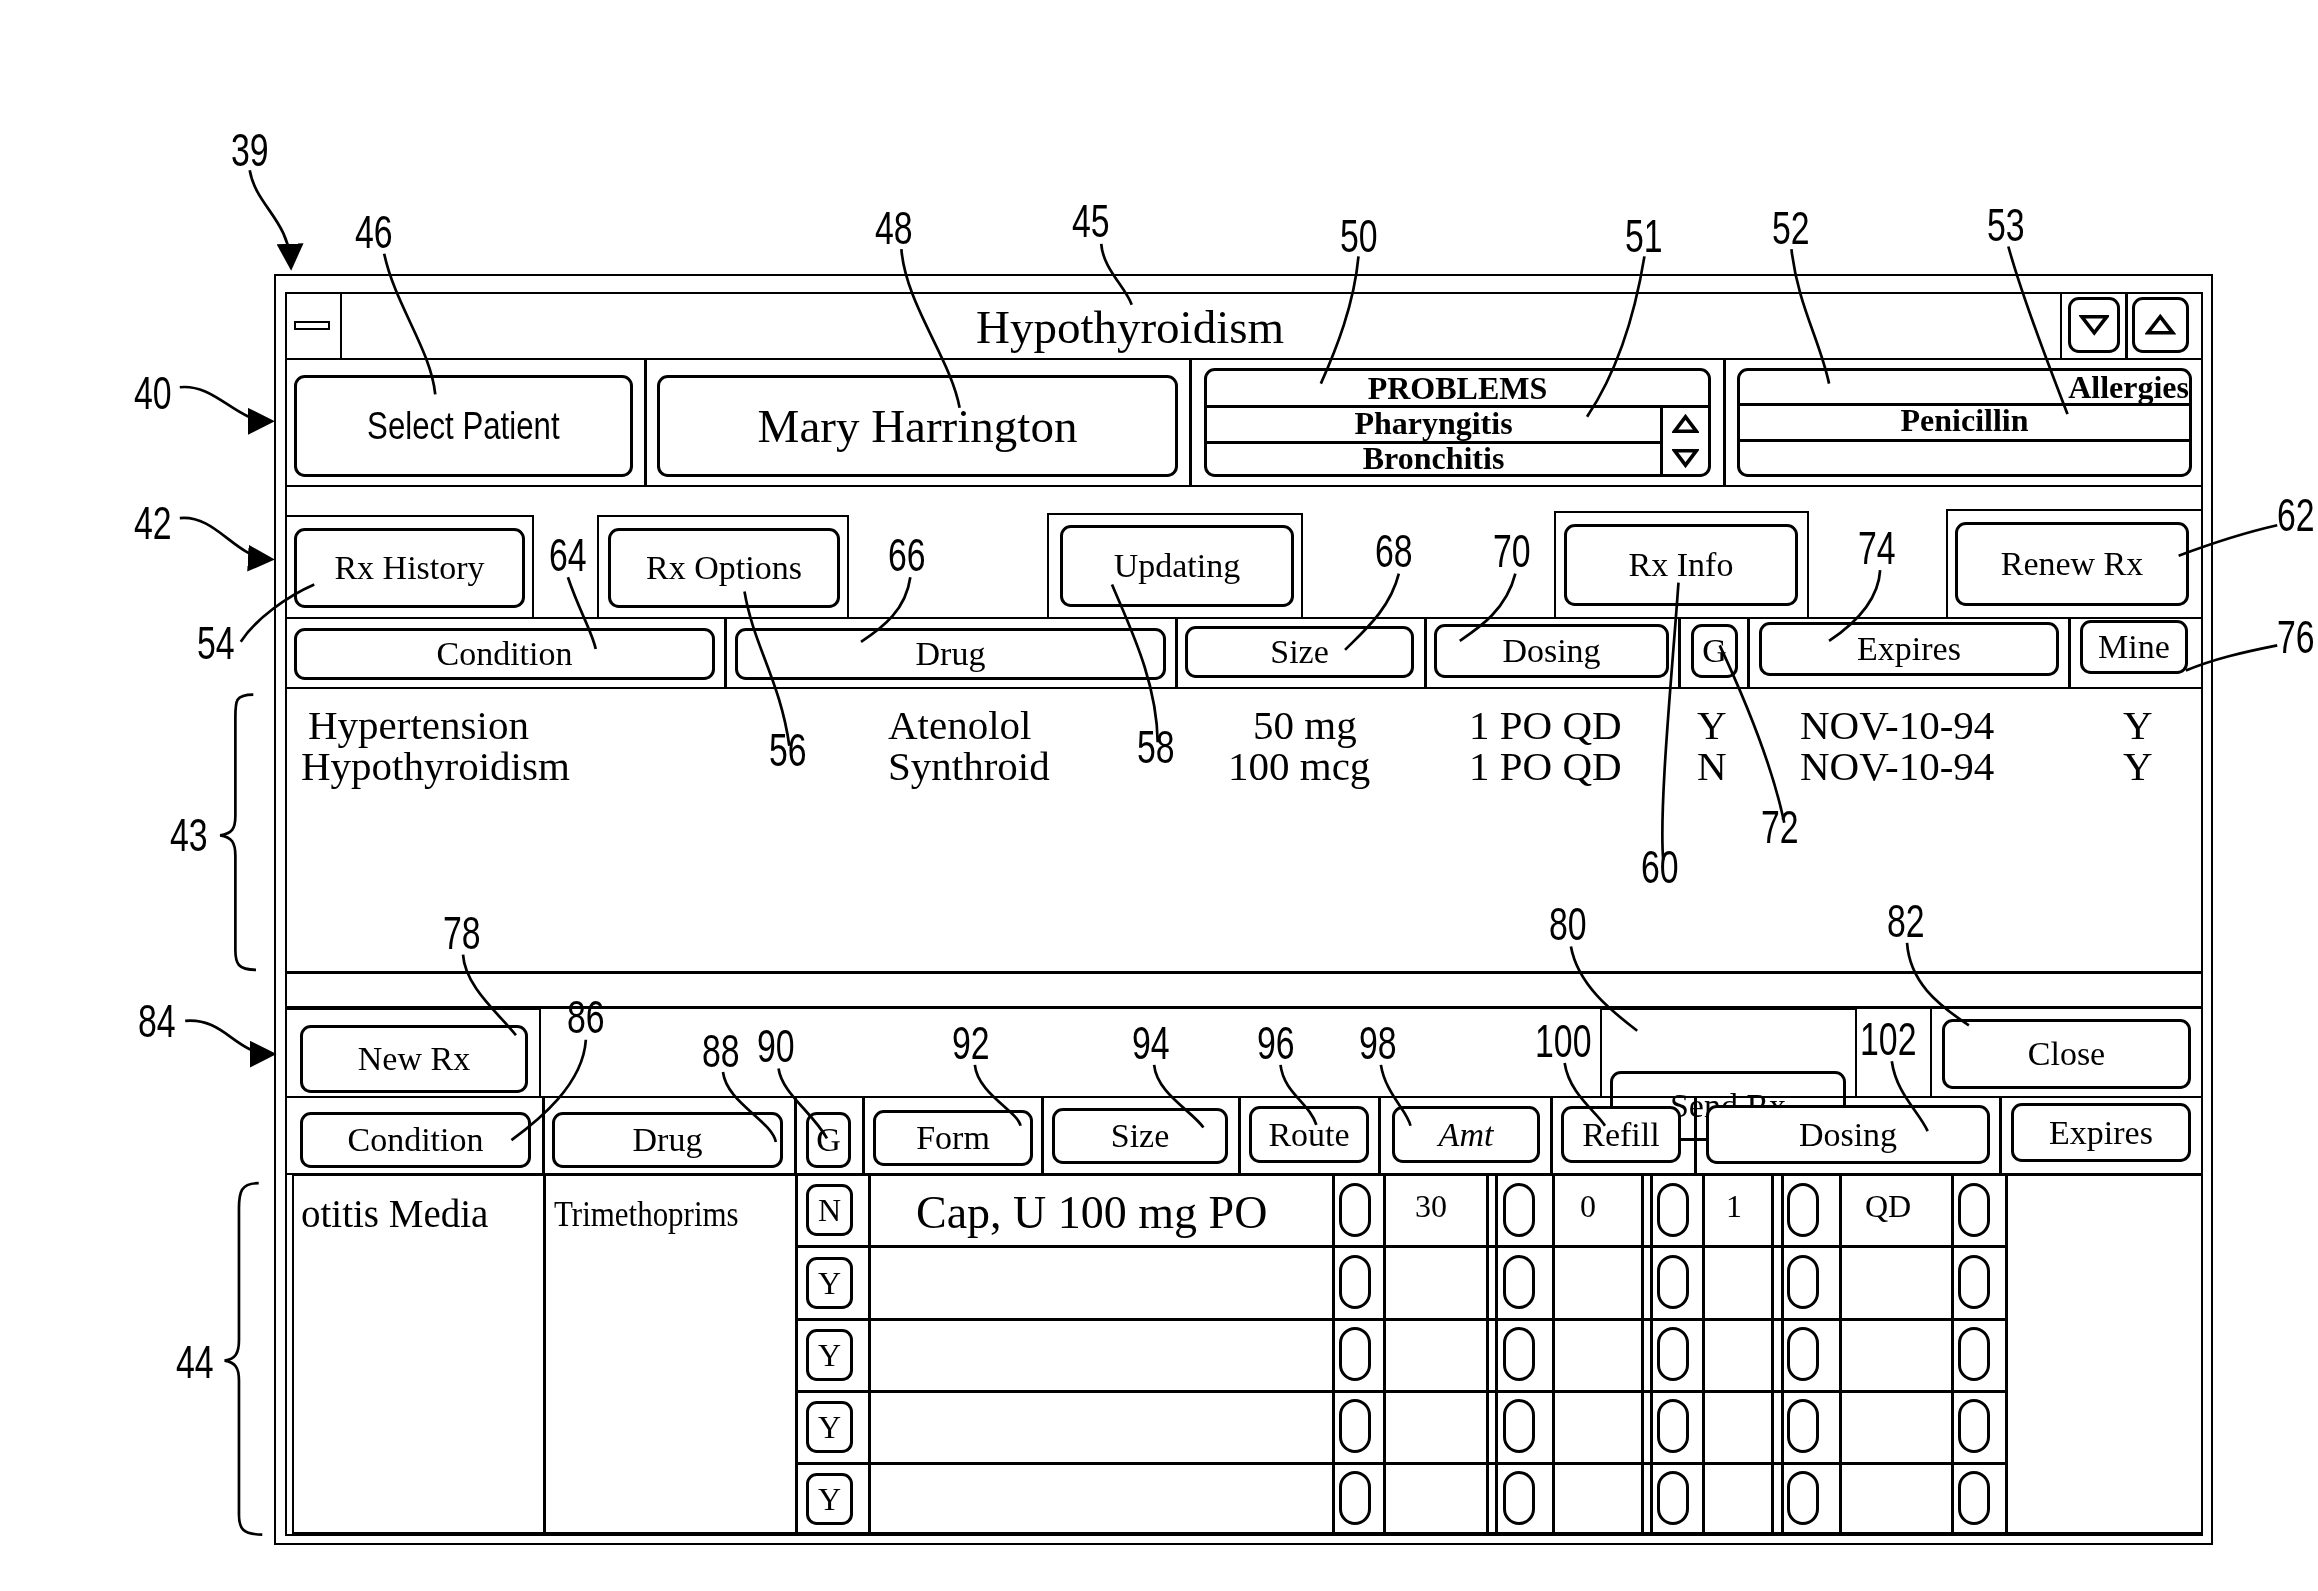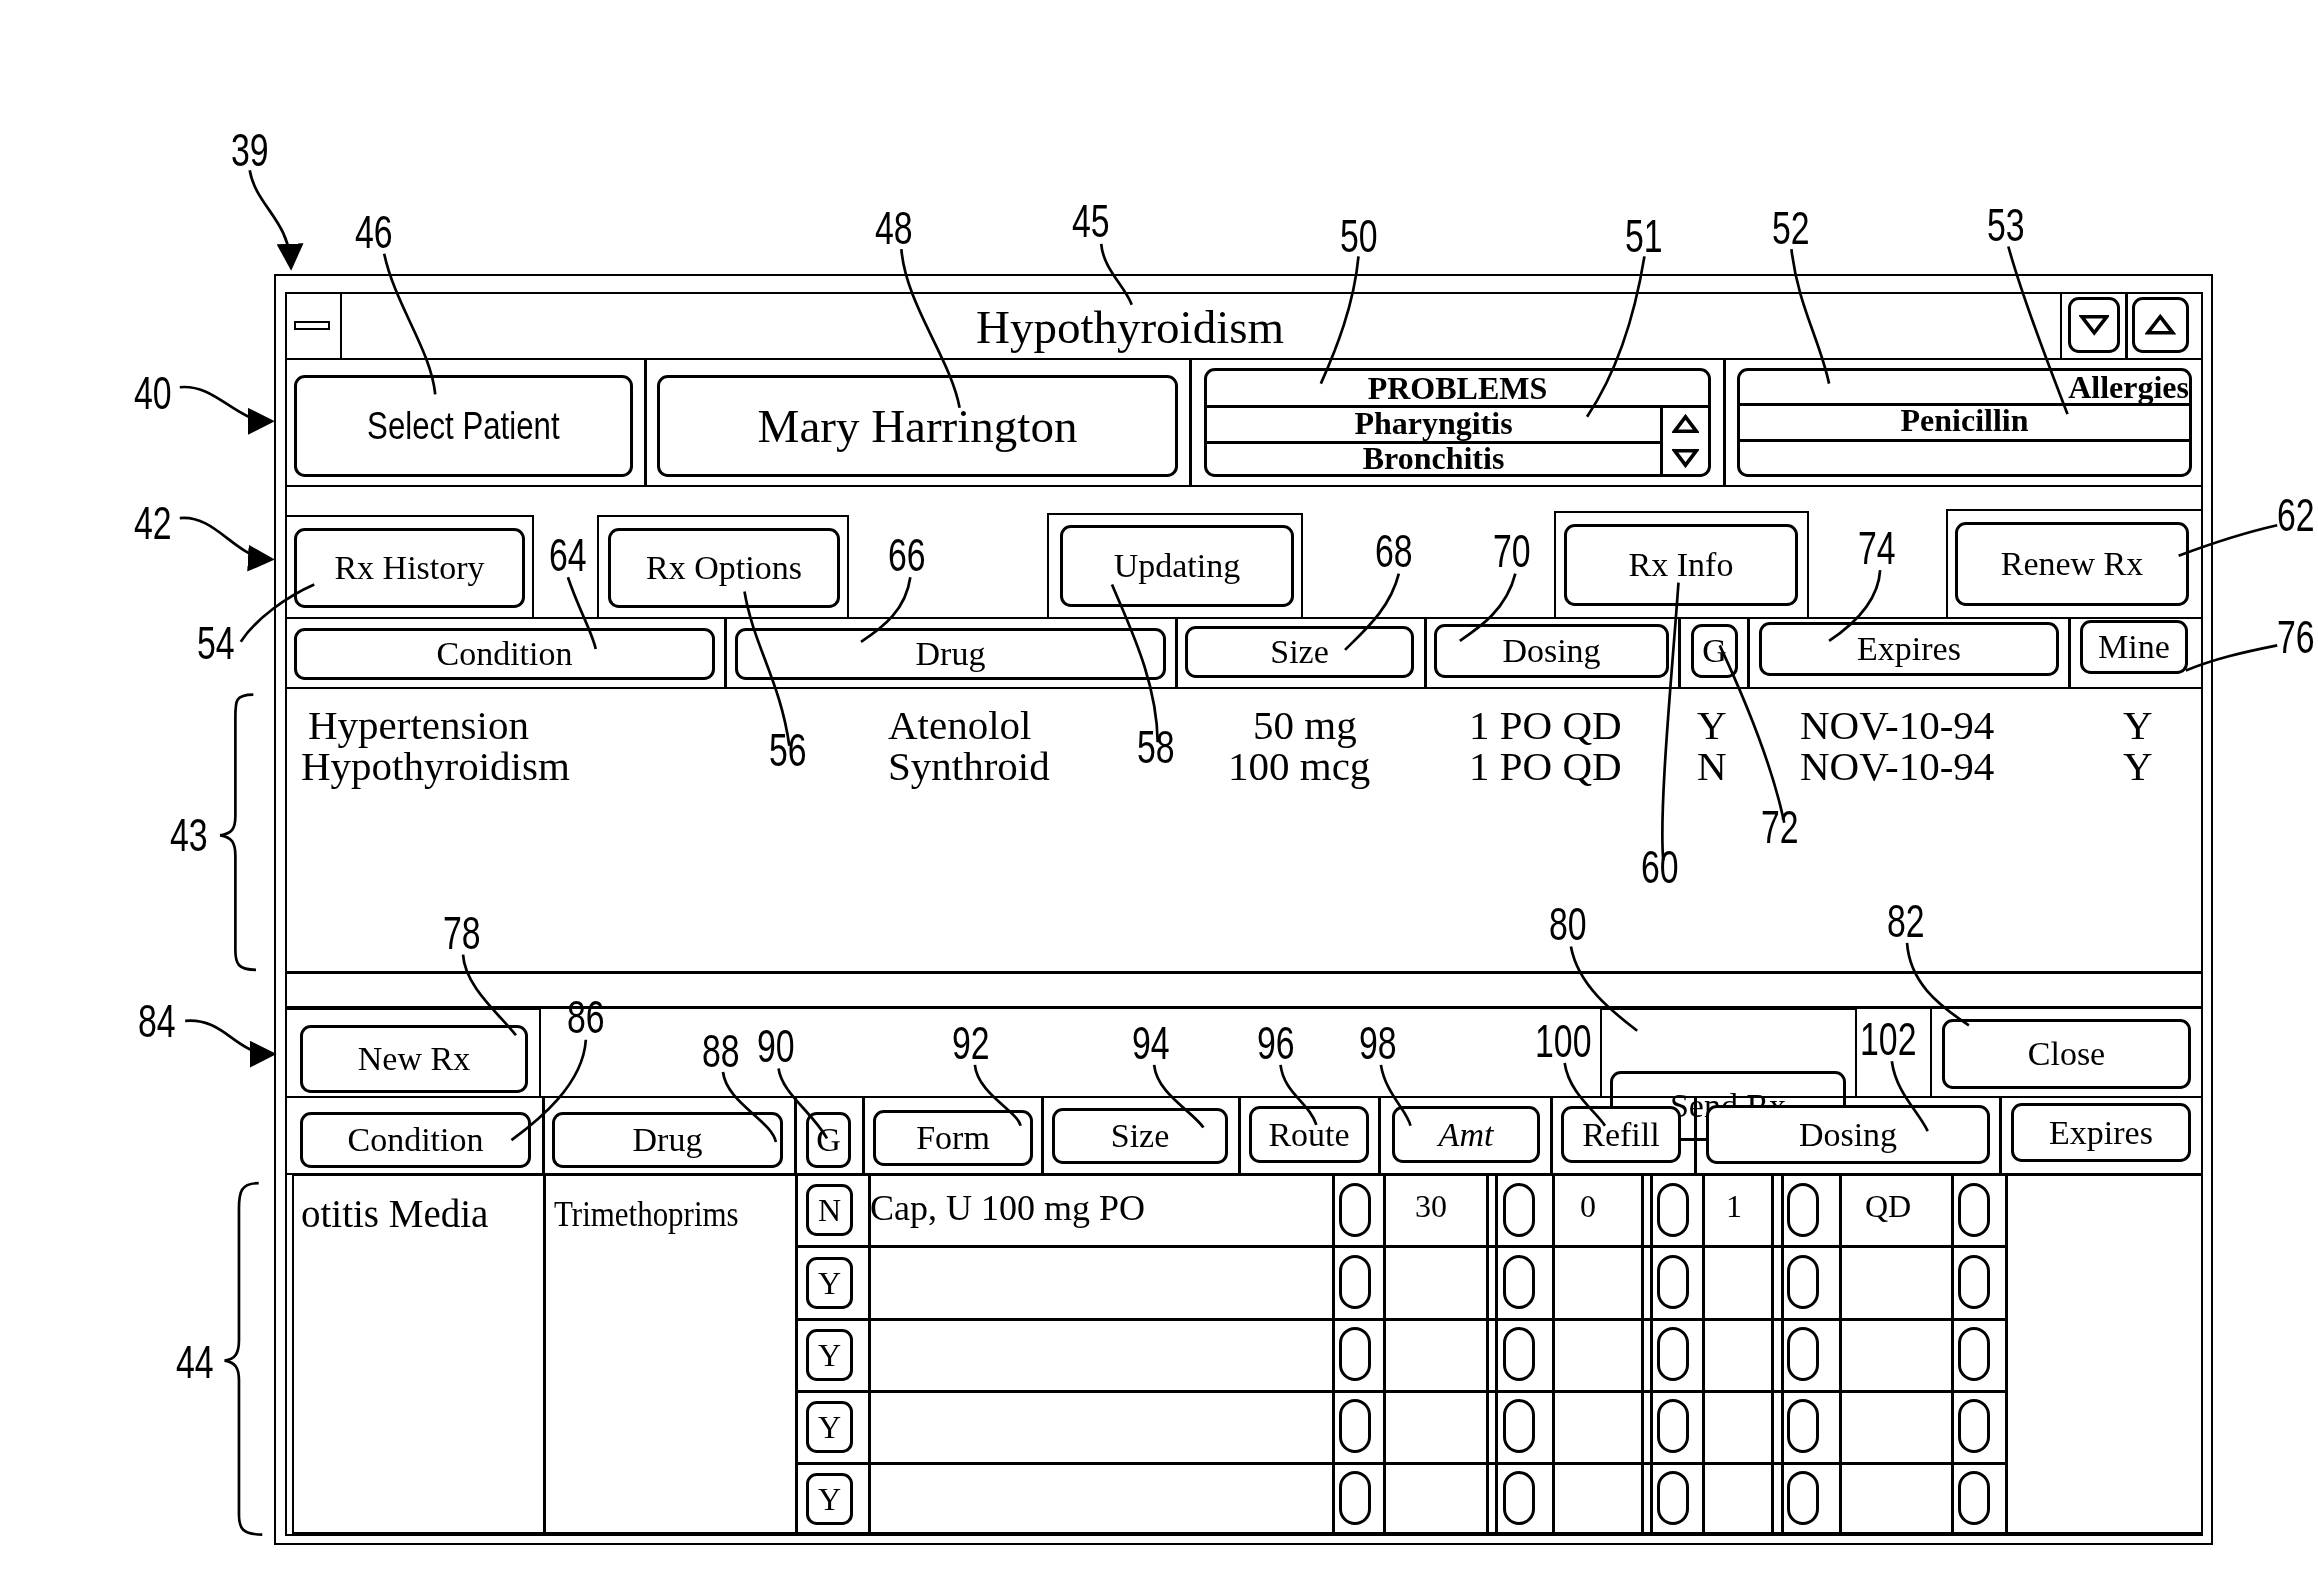--- a/index.html
+++ b/index.html
@@ -227,21 +227,21 @@
     <div class="line" style="left: 795px; top: 1245px; width: 1210px; height: 2.7px;"></div>
     <div class="line" style="left: 795px; top: 1318px; width: 1210px; height: 2.7px;"></div>
     <div class="line" style="left: 795px; top: 1390px; width: 1210px; height: 2.7px;"></div>
     <div class="line" style="left: 795px; top: 1462px; width: 1210px; height: 2.7px;"></div>
   </div>
 <span class="cell-txt" style="left:301px;top:1194px;font-size:39px;">otitis Media</span>
 <span class="cell-txt" style="left:554px;top:1196px;font-size:36px;transform:scaleX(0.86);transform-origin:left top;">Trimethoprims</span>
 <div id="grid-rows">
     <div>
       <div class="gbox" style="left: 806px; top: 1184px; width: 47px; height: 52px;">N</div>
-      <span class="cell-txt" style="left: 870px; top: 1190px; font-size: 36px;">Cap, U 100 mg PO</span>
+      <span class="cell-txt" style="left: 916px; top: 1190px; font-size: 46px;">Cap, U 100 mg PO</span>
       <span class="cell-txt" style="left: 1415px; top: 1190px; font-size: 32px;">30</span>
       <span class="cell-txt" style="left: 1580px; top: 1190px; font-size: 32px;">0</span>
       <span class="cell-txt" style="left: 1726px; top: 1190px; font-size: 32px;">1</span>
       <span class="cell-txt" style="left: 1865px; top: 1190px; font-size: 32px;">QD</span>
       <div class="pill" style="left: 1339px; top: 1183px; width: 32px; height: 54px;"></div>
       <div class="pill" style="left: 1503px; top: 1183px; width: 32px; height: 54px;"></div>
       <div class="pill" style="left: 1657px; top: 1183px; width: 32px; height: 54px;"></div>
       <div class="pill" style="left: 1787px; top: 1183px; width: 32px; height: 54px;"></div>
       <div class="pill" style="left: 1958px; top: 1183px; width: 32px; height: 54px;"></div>
     </div>

